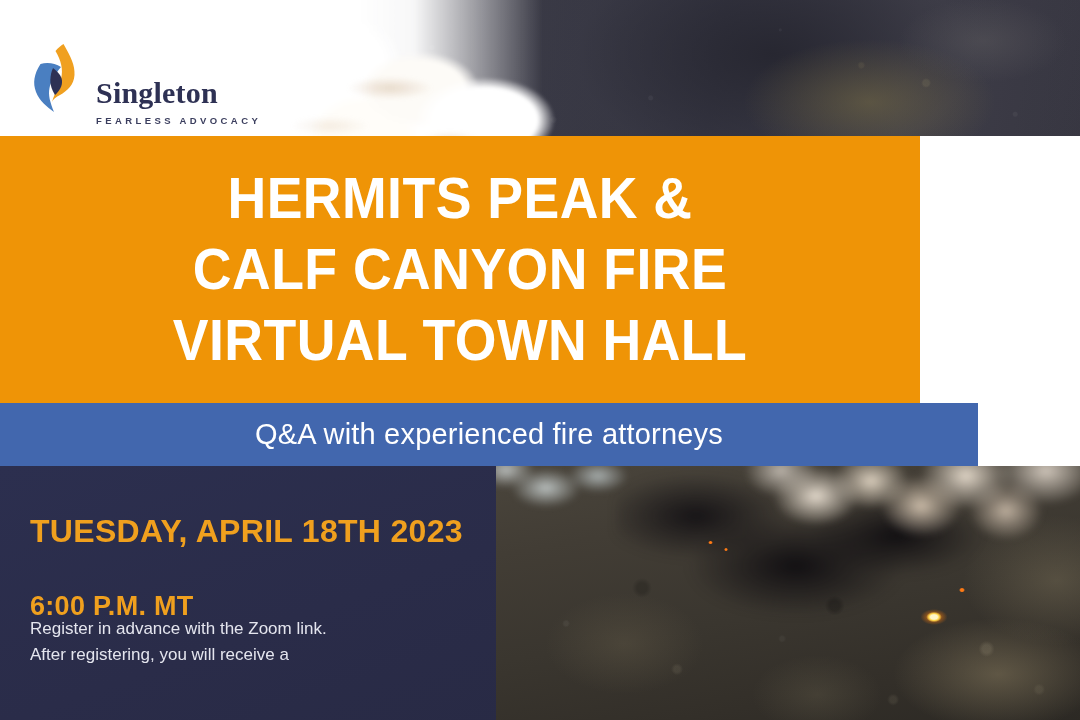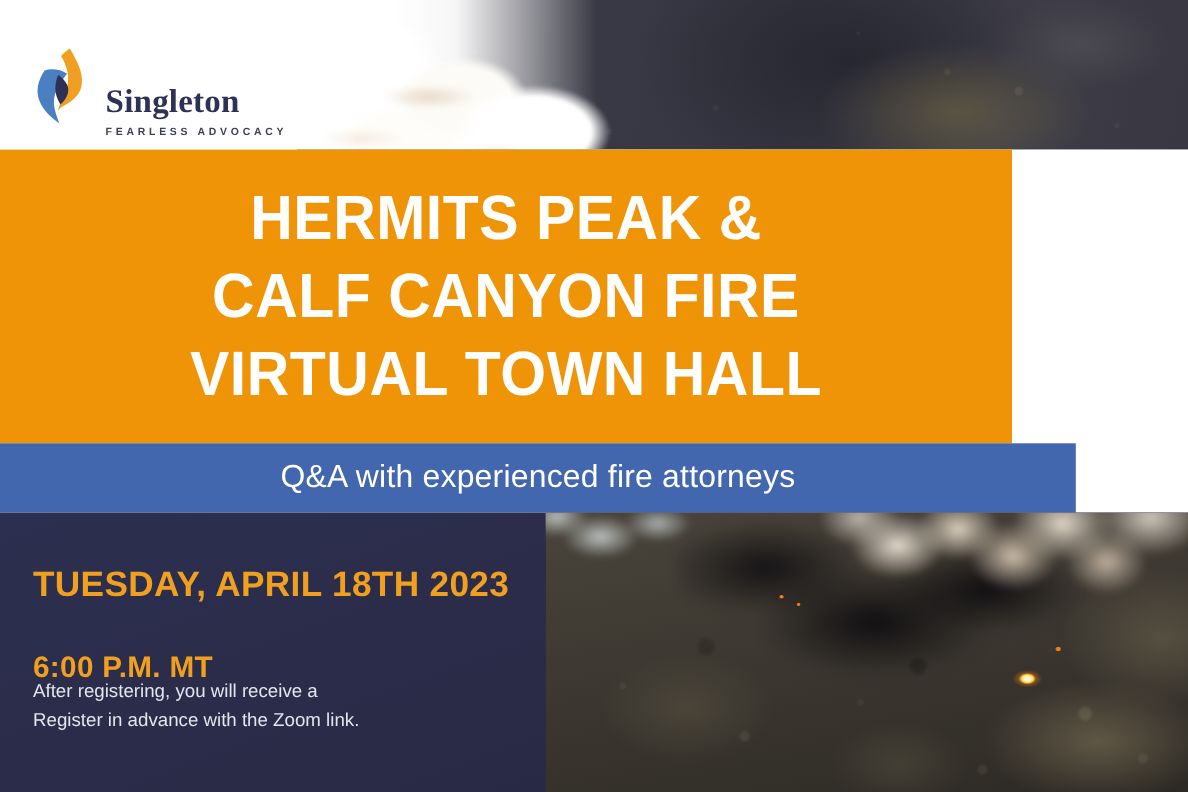--- a/index.html
+++ b/index.html
@@ -352,22 +352,22 @@
   <div class="subtitle-band">
     <div class="subtitle-text">Q&amp;A with experienced fire attorneys</div>
   </div>
 
   <div class="bottom">
 
     <div class="info-panel">
       <div class="event-date">TUESDAY, APRIL 18TH 2023</div>
       <div class="event-time">6:00 P.M. MT</div>
       <div class="register-note">
+        <span>Register in advance with the Zoom link.</span>
         <span>After registering, you will receive a</span>
-        <span>Register in advance with the Zoom link.</span>
       </div>
     </div>
 
     <div class="fire-photo">
       <div class="fire-ground"></div>
       <div class="fire-shadow"></div>
       <div class="fire-plume-left"></div>
       <div class="fire-plume"></div>
       <div class="fire-hotspot"></div>
       <div class="fire-ember e1"></div>

